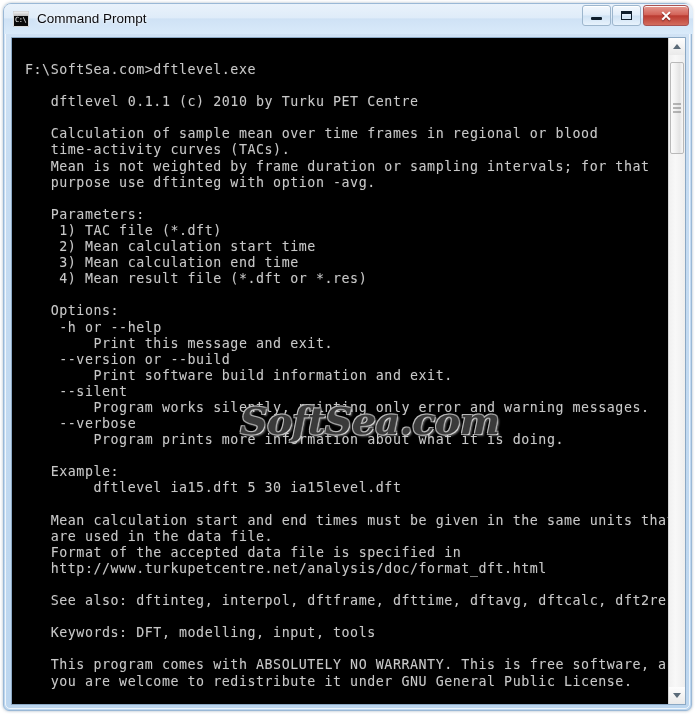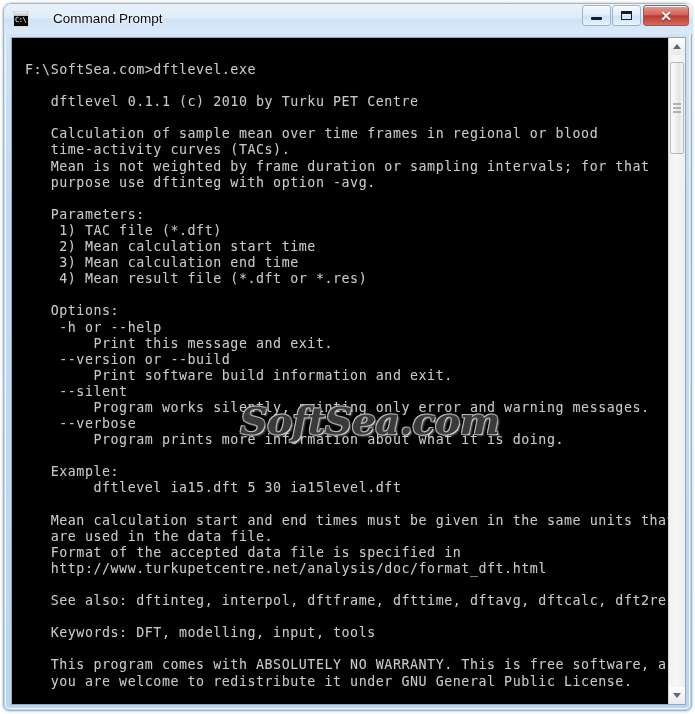--- a/index.html
+++ b/index.html
@@ -85,21 +85,20 @@
   }
   #window-title {
     position: absolute;
     left: 33px;
     top: 6px;
     font-size: 13.5px;
     line-height: 18px;
     color: #0b0b0f;
     text-shadow: 0 0 3px rgba(255,255,255,0.95), 0 0 6px rgba(255,255,255,0.8);
     white-space: nowrap;
-    margin-left: 16px;
   }
 
   
   #caption-buttons {
     position: absolute;
     right: 4px;
     top: 1px;
     height: 22px;
     display: flex;
     align-items: stretch;

